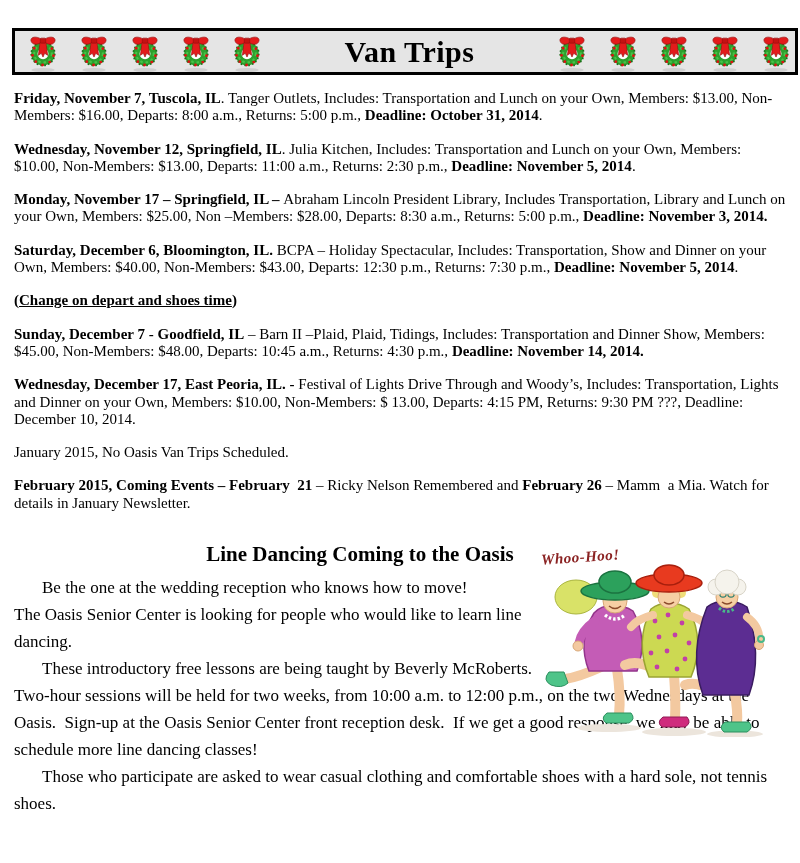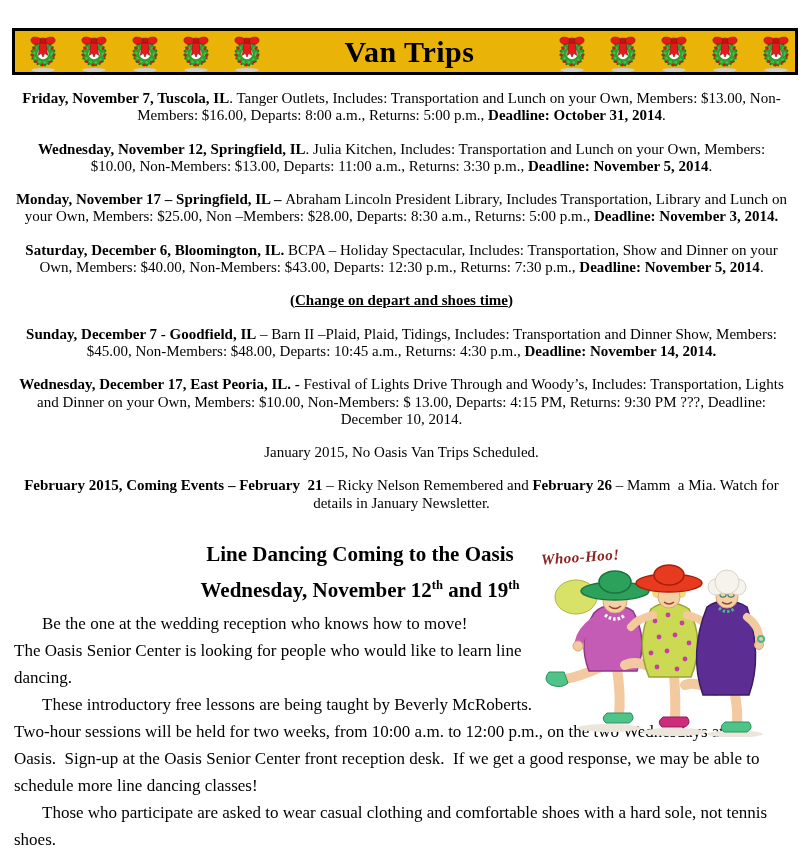--- a/index.html
+++ b/index.html
@@ -4,37 +4,36 @@
 <style>
   html,body { margin:0; padding:0; background:#fff; }
   body {
     width:800px; height:863px; overflow:hidden;
     font-family:"Liberation Serif", serif; color:#000;
     position:relative;
   }
   
   .header-box {
     position:absolute; left:12px; top:28px; width:780px; height:41px;
-    border:3px solid #000; background:#eab308;
+    border:3px solid #000; background:#e5e5e5;
     display:flex; align-items:center; overflow:hidden;
   }
   .wreath-row { display:flex; gap:9px; align-items:center; }
   .wreath-row.left { padding-left:7px; }
   .wreath-row.right { margin-left:auto; padding-right:2px; margin-right:-4px; }
   .wreath { width:42px; height:42px; flex:0 0 auto; }
   .header-title {
     flex:1; text-align:center; font-weight:bold; font-size:30px;
     letter-spacing:0.5px; white-space:nowrap; padding:0 6px;
   }
   
   .trips { position:absolute; left:14px; top:90px; width:775px; }
   .trips p {
     margin:0 0 16px 0; font-size:15px; line-height:17.3px;
     white-space:pre-wrap;
-    text-align:center;
   }
   
   .ld-section { position:absolute; left:14px; top:543px; width:775px; }
   .ld-headings { width:692px; text-align:center; margin-bottom:8px; }
   .ld-h { font-weight:bold; font-size:21px; line-height:22px; margin-bottom:9px; }
   .ld-h sup { font-size:0.6em; }
   .ld-spacer { float:right; width:252px; height:102px; }
   .ld-p { margin:0; font-size:17px; line-height:27px; white-space:pre-wrap; }
   .ld-p.indent { text-indent:28px; }
   .ld-art { position:absolute; top:2px; right:0px; width:250px; height:192px; }
@@ -233,21 +232,21 @@
     <path d="M21.5 13 L19.5 29 L23 26.5 L25 31 L27 26.5 L30.5 29 L28.5 13 Z" fill="#e31b1b" stroke="#991111" stroke-width="0.8"></path>
     <path d="M25 11.5 C18 4.5 7.5 7 11.5 13.5 C14 17.5 20.5 16 25 11.5 Z" fill="#e31b1b" stroke="#991111" stroke-width="0.8"></path>
     <path d="M25 11.5 C32 4.5 42.5 7 38.5 13.5 C36 17.5 29.5 16 25 11.5 Z" fill="#e31b1b" stroke="#991111" stroke-width="0.8"></path>
     <rect x="21.8" y="8.5" width="6.4" height="6" rx="1.2" fill="#c31212" stroke="#991111" stroke-width="0.8"></rect>
   </svg>
       </div>
   </div>
 
   <div class="trips">
     <p><span style="font-weight: bold;">Friday, November 7, Tuscola, IL</span><span>. Tanger Outlets, Includes: Transportation and Lunch on your Own, Members: $13.00, Non-Members: $16.00, Departs: 8:00 a.m., Returns: 5:00 p.m., </span><span style="font-weight: bold;">Deadline: October 31, 2014</span><span>.</span></p>
-    <p><span style="font-weight: bold;">Wednesday, November 12, Springfield, IL</span><span>. Julia Kitchen, Includes: Transportation and Lunch on your Own, Members: $10.00, Non-Members: $13.00, Departs: 11:00 a.m., Returns: 3:30 p.m., </span><span style="font-weight: bold;">Deadline: November 5, 2014</span><span>.</span></p>
+    <p><span style="font-weight: bold;">Wednesday, November 12, Springfield, IL</span><span>. Julia Kitchen, Includes: Transportation and Lunch on your Own, Members: $10.00, Non-Members: $13.00, Departs: 11:00 a.m., Returns: 2:30 p.m., </span><span style="font-weight: bold;">Deadline: November 5, 2014</span><span>.</span></p>
     <p><span style="font-weight: bold; margin-top: 26px;">Monday, November 17 – Springfield, IL – </span><span>Abraham Lincoln President Library, Includes Transportation, Library and Lunch on your Own, Members: $25.00, Non –Members: $28.00, Departs: 8:30 a.m., Returns: 5:00 p.m., </span><span style="font-weight: bold;">Deadline: November 3, 2014.</span></p>
     <p><span style="font-weight: bold;">Saturday, December 6, Bloomington, IL.</span><span> BCPA – Holiday Spectacular, Includes: Transportation, Show and Dinner on your Own, Members: $40.00, Non-Members: $43.00, Departs: 12:30 p.m., Returns: 7:30 p.m., </span><span style="font-weight: bold;">Deadline: November 5, 2014</span><span>.</span></p>
     <p><span style="font-weight: bold;">(</span><span style="font-weight: bold; text-decoration: underline;">Change on depart and shoes time</span><span style="font-weight: bold;">)</span></p>
     <p><span style="font-weight: bold;">Sunday, December 7 - Goodfield, IL</span><span> – Barn II –Plaid, Plaid, Tidings, Includes: Transportation and Dinner Show, Members: $45.00, Non-Members: $48.00, Departs: 10:45 a.m., Returns: 4:30 p.m., </span><span style="font-weight: bold;">Deadline: November 14, 2014.</span></p>
     <p><span style="font-weight: bold;">Wednesday, December 17, East Peoria, IL. -</span><span> Festival of Lights Drive Through and Woody’s, Includes: Transportation, Lights and Dinner on your Own, Members: $10.00, Non-Members: $ 13.00, Departs: 4:15 PM, Returns: 9:30 PM ???, Deadline: December 10, 2014.</span></p>
     <p><span style="font-weight: normal; margin-top: 32px;">January 2015, No Oasis Van Trips Scheduled.</span></p>
     <p><span style="font-weight: bold;">February 2015, Coming Events – February  21</span><span> – Ricky Nelson Remembered and </span><span style="font-weight: bold; margin-top: 16px;">February 26</span><span> – Mamm  a Mia. Watch for details in January Newsletter.</span></p>
   </div>
 
   <div class="ld-section">
@@ -313,21 +312,20 @@
         <circle cx="192" cy="49" r="3.2" fill="none" stroke="#2a7f6f" stroke-width="1.2"></circle>
         <circle cx="177" cy="42" r="8" fill="#f5f3ec" stroke="#d8d4c8"></circle>
         <circle cx="199" cy="42" r="8" fill="#f5f3ec" stroke="#d8d4c8"></circle>
         <circle cx="188" cy="37" r="12" fill="#f5f3ec" stroke="#d8d4c8"></circle>
         <path d="M180 63 q 8 7 16 0" stroke="#49b98a" stroke-width="3" fill="none" stroke-dasharray="2.5 2"></path>
       </svg>
     </div>
 
     <div class="ld-headings">
       <div class="ld-h">Line Dancing Coming to the Oasis</div>
-      <div class="ld-h"><span>Wednesday, November 12</span><sup>th</sup><span> and 19</span><sup>th</sup></div>
     </div>
 
     <div class="ld-spacer"></div>
 
     <p class="ld-p indent">Be the one at the wedding reception who knows how to move!</p>
     <p class="ld-p">The Oasis Senior Center is looking for people who would like to learn line dancing.</p>
     <p class="ld-p indent">These introductory free lessons are being taught by Beverly McRoberts.  Two-hour sessions will be held for two weeks, from 10:00 a.m. to 12:00 p.m., on the two Wednesdays at the Oasis.  Sign-up at the Oasis Senior Center front reception desk.  If we get a good response, we may be able to schedule more line dancing classes!</p>
     <p class="ld-p indent">Those who participate are asked to wear casual clothing and comfortable shoes with a hard sole, not tennis shoes.</p>
   </div>
 

